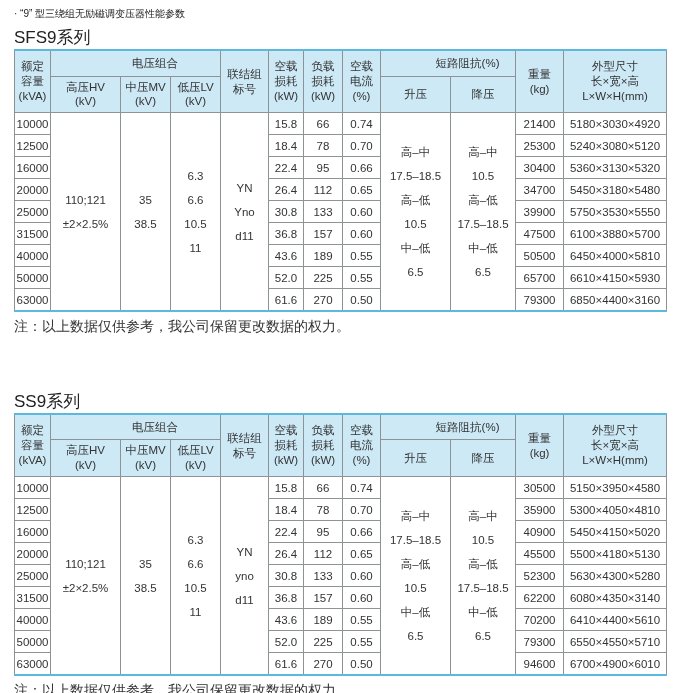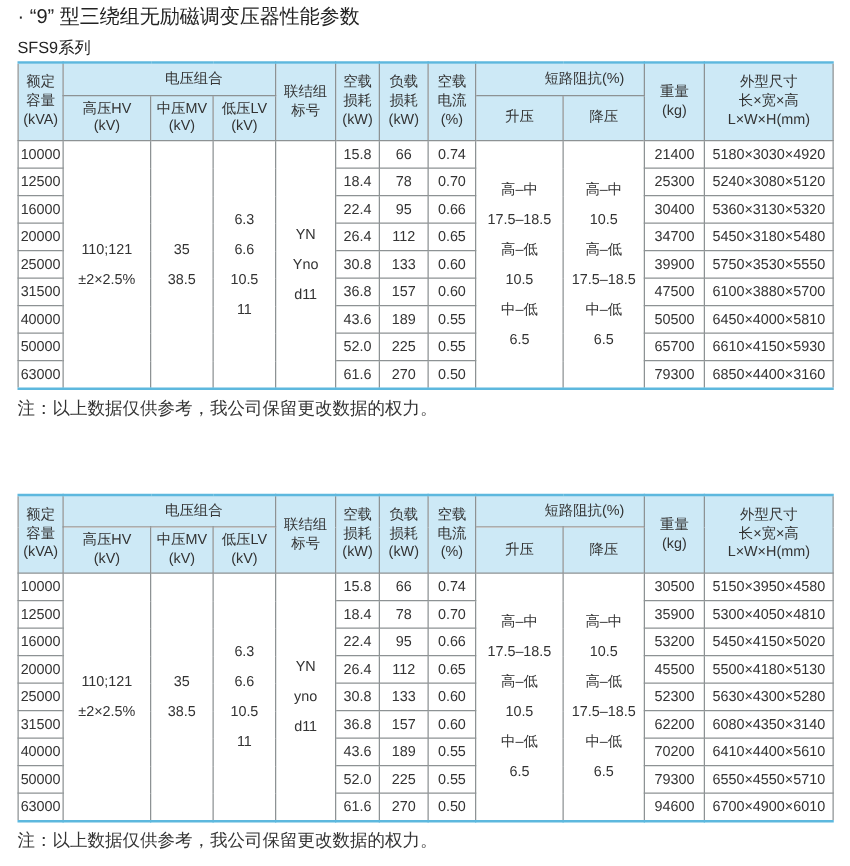--- a/index.html
+++ b/index.html
@@ -1,20 +1,20 @@
 <!DOCTYPE html>
 <html><head>
 <meta charset="utf-8">
 <style>
   * { box-sizing: border-box; }
   html, body { margin: 0; padding: 0; background: #ffffff; }
   body { font-family: "Liberation Sans", "DejaVu Sans", sans-serif; color: #333; }
   .page { width: 680px; min-height: 693px; padding: 6px 14px 10px 14px; background: #fff; }
-  .title { font-size: 16px; line-height: 15px; margin: 0 0 10px 0; color: #222; font-weight: normal; }
-  .series { font-size: 13px; line-height: 14px; margin: 0 0 4px 0; color: #222; }
+  .title { font-size: 10px; line-height: 15px; margin: 0 0 10px 0; color: #222; font-weight: normal; }
+  .series { font-size: 17px; line-height: 14px; margin: 0 0 4px 0; color: #222; }
   .block-2 { margin-top: 62px; }
   table.spec {
     border-collapse: collapse; table-layout: fixed; width: 652px;
     border-top: 2px solid #5db8de; border-bottom: 2px solid #5db8de;
   }
   .spec th, .spec td {
     border: 1px solid #8d9294; text-align: center; vertical-align: middle;
     overflow: hidden; color: #333;
   }
   .spec th { background: #cde9f6; font-weight: normal; font-size: 11.5px; line-height: 1.3; padding: 3px 1px; }
@@ -210,20 +210,21 @@
             <td>0.50</td>
             <td>79300</td>
             <td>6850×4400×3160</td>
           </tr>
         </tbody>
     </table>
     <div class="note">注：以上数据仅供参考，我公司保留更改数据的权力。</div>
   </section>
 
   <section class="block-2">
+    <div class="series">SS9系列</div>
     <table class="spec">
       <colgroup>
         <col style="width:36px">
           <col style="width:70px">
           <col style="width:50px">
           <col style="width:50px">
         <col style="width:48px">
           <col style="width:35px">
           <col style="width:39px">
           <col style="width:38px">
@@ -337,21 +338,21 @@
             <td>78</td>
             <td>0.70</td>
             <td>35900</td>
             <td>5300×4050×4810</td>
           </tr>
           <tr>
             <td>16000</td>
             <td>22.4</td>
             <td>95</td>
             <td>0.66</td>
-            <td>53200</td>
+            <td>40900</td>
             <td>5450×4150×5020</td>
           </tr>
           <tr>
             <td>20000</td>
             <td>26.4</td>
             <td>112</td>
             <td>0.65</td>
             <td>45500</td>
             <td>5500×4180×5130</td>
           </tr>

